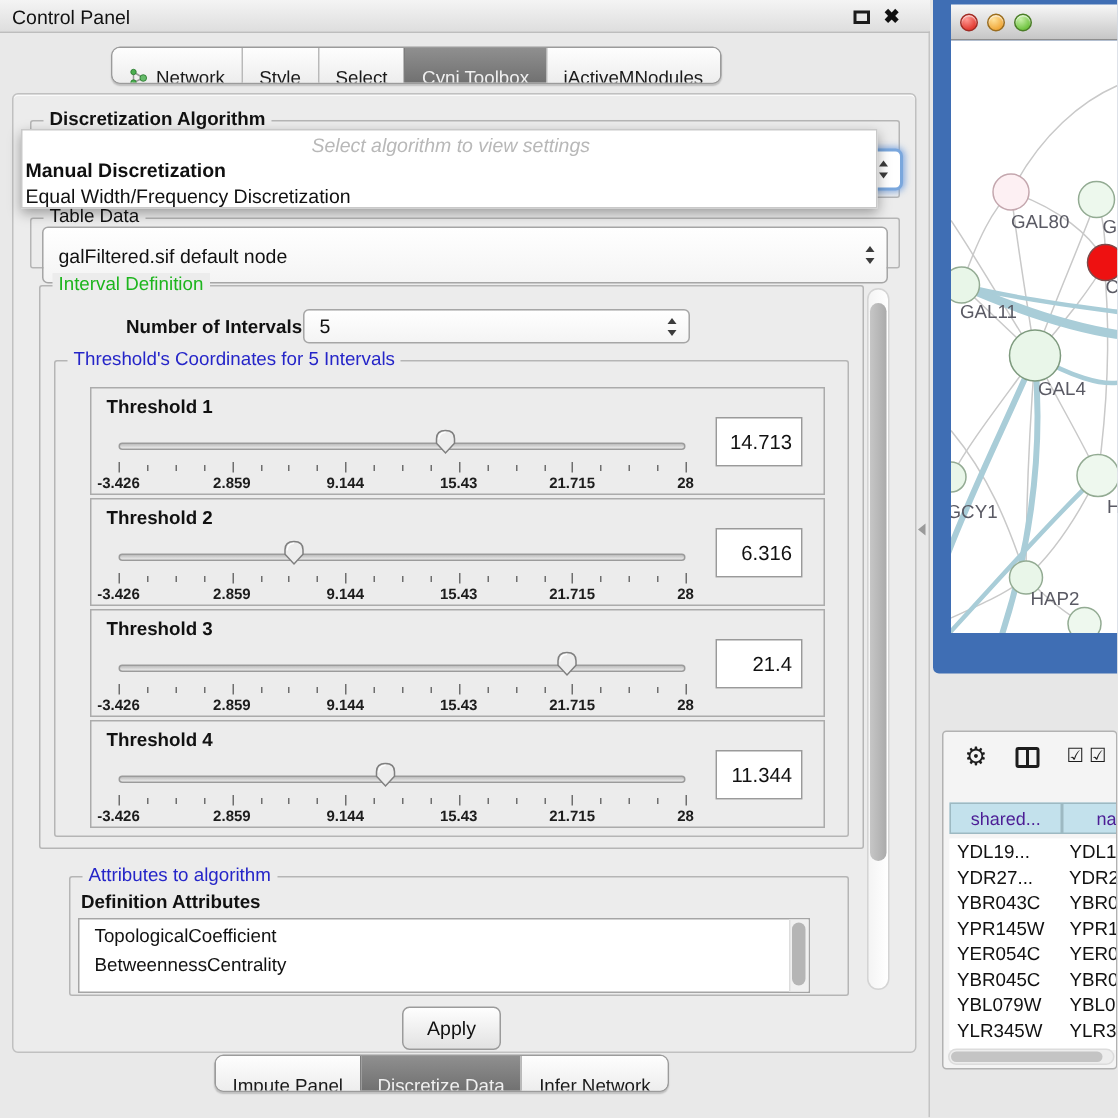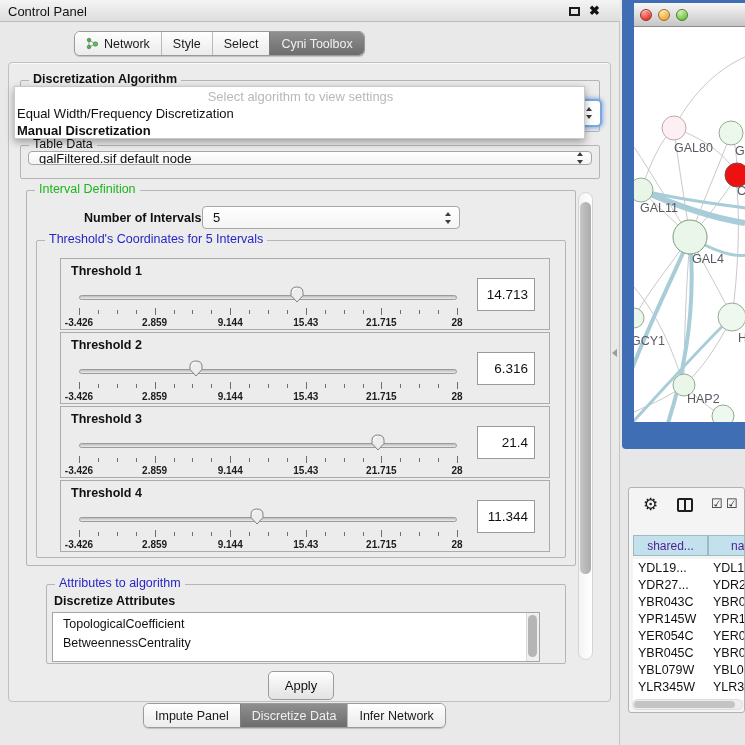--- a/index.html
+++ b/index.html
@@ -10,52 +10,52 @@
   
   .cp{left:0;top:0;width:620px;height:745px;background:#e9e9e9;border-right:1px solid #c4c4c4;}
   .cp-titlebar{left:0;top:0;width:620px;height:22px;background:linear-gradient(#f4f4f4,#dedede);border-bottom:1px solid #bdbdbd;}
   .cp-title{left:8px;top:4px;font-size:13px;color:#111;}
   .float-icon{left:569px;top:7px;width:11px;height:9px;border:2px solid #1c1c1c;background:transparent;}
   .close-icon{left:589px;top:3px;font-size:13px;font-weight:bold;color:#111;cursor:default;}
 
   .tabbar{display:flex;height:25px;border:1px solid #9b9b9b;border-radius:6px;overflow:hidden;background:#fdfdfd;box-shadow:0 1px 1px rgba(0,0,0,.18);}
   #top-tabs{left:74px;top:31px;}
   #bottom-tabs{left:143px;top:703px;}
-  .seg{display:flex;align-items:center;padding:0 11px;font-size:12.5px;color:#1a1a1a;background:linear-gradient(#fefefe,#ebebeb);border-left:1px solid #b9b9b9;white-space:nowrap;}
+  .seg{display:flex;padding:13px 11px;font-size:12.5px;color:#1a1a1a;background:linear-gradient(#fefefe,#ebebeb);border-left:1px solid #b9b9b9;white-space:nowrap;}
   .seg.first{border-left:none;}
   .seg.sel{background:linear-gradient(#8f8f8f,#6d6d6d);color:#f0f0f0;border-left-color:#7d7d7d;}
   .seg svg{margin-right:5px;}
 
   .main-panel{left:8px;top:62px;width:603px;height:640px;border:1px solid #c0c0c0;border-radius:4px;background:#ececec;box-shadow:inset 0 1px 0 #fafafa;}
 
   
   .group{position:absolute;border:1px solid #b5b5b5;border-radius:2px;}
   .glabel{position:absolute;top:-9px;left:8px;background:#ececec;padding:0 4px;font-size:12.5px;color:#111;white-space:nowrap;}
   .algo-group{left:20px;top:80px;width:580px;height:52px;}
   .algo-group .glabel{font-weight:bold;}
   .td-group{left:20px;top:145px;width:580px;height:34px;}
   .interval-group{left:26px;top:190px;width:550px;height:376px;}
   .interval-group > .glabel{color:#1db51d;}
   .thr-group{left:36px;top:240px;width:530px;height:318px;}
   .thr-group > .glabel,.attr-group > .glabel{color:#2525c8;}
   .attr-group{left:46px;top:584px;width:520px;height:80px;}
 
   
   .combo{position:absolute;background:linear-gradient(#ffffff,#f4f4f4);border:1px solid #a6a6a6;border-radius:4px;font-size:13px;color:#111;display:flex;align-items:center;padding:0 22px 0 10px;overflow:hidden;white-space:nowrap;}
-  .td-combo{left:28px;top:151px;width:564px;height:14px;}
+  .td-combo{left:28px;top:151px;width:564px;height:38px;}
   .ni-combo{left:202px;top:206px;width:258px;height:23px;}
   .spin{position:absolute;right:7px;top:50%;transform:translateY(-50%);width:7px;height:12px;}
   .spin::before{content:"";position:absolute;left:0;top:0;border-left:3.5px solid transparent;border-right:3.5px solid transparent;border-bottom:4.5px solid #3c3c3c;}
   .spin::after{content:"";position:absolute;left:0;bottom:0;border-left:3.5px solid transparent;border-right:3.5px solid transparent;border-top:4.5px solid #3c3c3c;}
   .ni-label{left:84px;top:211px;font-size:12.5px;font-weight:bold;color:#111;}
 
   
   .popup{left:14px;top:86px;width:571px;height:53px;background:#fff;border:1px solid #c9c9c9;box-shadow:0 3px 8px rgba(0,0,0,.35);z-index:50;padding-top:1px;}
   .popup-item{font-size:13px;line-height:17px;padding-left:2px;color:#101010;}
-  .popup-item.placeholder{text-align:center;color:#b8b8b8;}
+  .popup-item.placeholder{text-align:center;color:#b8b8b8;font-style:italic;}
   .popup-item.bold{font-weight:bold;}
   .focus-combo{left:570px;top:99px;width:32px;height:28px;background:#fff;border:2px solid #7aa7dd;border-radius:5px;box-shadow:0 0 4px 1px rgba(100,150,220,.75);z-index:5;}
 
   
   .threshold-box{position:absolute;left:60px;width:490px;height:72px;background:#ececec;border:1px solid #ababab;z-index:2;}
   .th-title{position:absolute;left:10px;top:5px;font-size:12.5px;font-weight:bold;color:#111;}
   .slider{position:absolute;left:18px;right:92px;top:22px;height:46px;}
   .track{position:absolute;left:0;right:0;top:14px;height:5px;background:linear-gradient(#bdbdbd,#ebebeb);border:1px solid #9b9b9b;border-radius:3px;}
   .handle{position:absolute;top:5px;width:15px;height:17px;transform:translateX(-50%);}
   .ruler{position:absolute;left:0;right:0;top:27px;height:7px;}
@@ -138,34 +138,37 @@
         </div>
         <div class="seg">
           <span>Style</span>
         </div>
         <div class="seg">
           <span>Select</span>
         </div>
         <div class="seg sel">
           <span>Cyni Toolbox</span>
         </div>
+        <div class="seg">
+          <span>jActiveMNodules</span>
+        </div>
       </div>
 
     <div class="abs main-panel"></div>
 
     <div class="group algo-group">
       <span class="glabel">Discretization Algorithm</span>
     </div>
     <div class="abs focus-combo">
         <span class="spin"></span>
       </div>
     <div id="algo-popup" class="abs popup">
         <div class="popup-item placeholder">Select algorithm to view settings</div>
+        <div class="popup-item bold">Manual Discretization</div>
         <div class="popup-item normal">Equal Width/Frequency Discretization</div>
-        <div class="popup-item bold">Manual Discretization</div>
       </div>
 
     <div class="group td-group">
       <span class="glabel">Table Data</span>
     </div>
     <div class="combo td-combo">
       <span>galFiltered.sif default node</span>
       <span class="spin"></span>
     </div>
 
@@ -180,21 +183,21 @@
     <div class="group thr-group">
       <span class="glabel">Threshold's Coordinates for 5 Intervals</span>
     </div>
 
     <div class="abs vsb"></div>
     <div class="abs vsb-thumb"></div>
 
     <div class="group attr-group">
       <span class="glabel">Attributes to algorithm</span>
     </div>
-    <span class="abs attr-sub">Discretize Attributes</span>
+    <span class="abs attr-sub">Definition Attributes</span>
     <div id="attr-list" class="abs attr-list">
         <div class="attr-item">TopologicalCoefficient</div>
         <div class="attr-item">BetweennessCentrality</div>
       </div>
     <div class="abs attr-sb"></div>
     <div class="abs attr-thumb"></div>
 
     <div class="abs apply-btn">Apply</div>
 
     <div id="bottom-tabs" class="abs tabbar">

